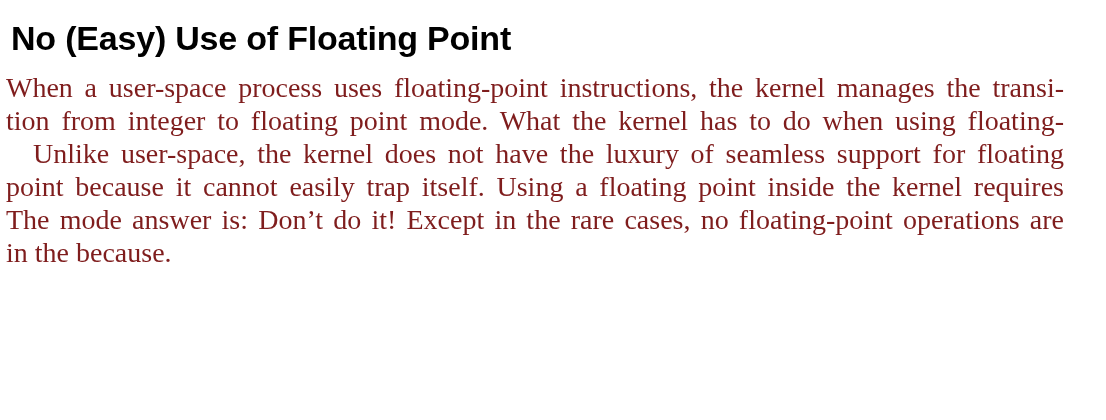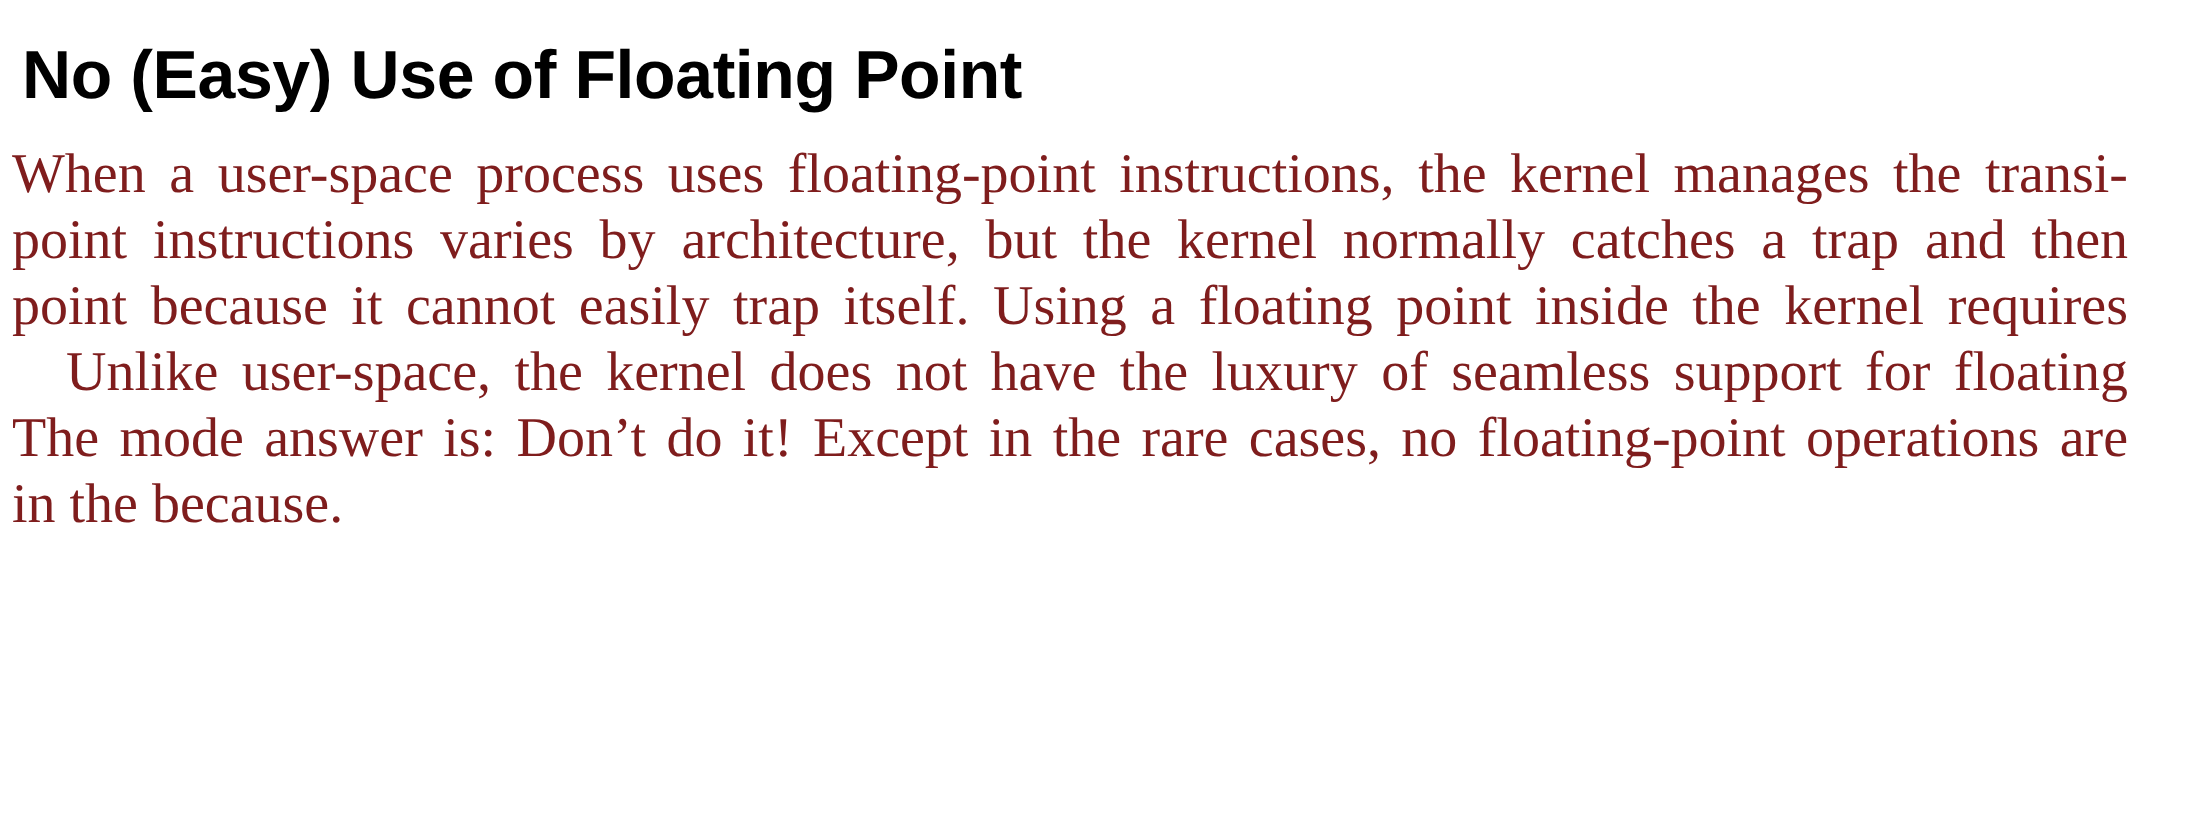--- a/index.html
+++ b/index.html
@@ -46,23 +46,23 @@
 </style>
 </head>
 <body>
 
 <div class="page" style="background: rgb(255, 255, 255);">
   <div class="content">
     <h1 class="section-heading" style="color: rgb(0, 0, 0);">No (Easy) Use of Floating Point</h1>
     <div class="text-body" id="text-body" style="color: #7f1d1d;">
         <div>
           <div class="line"><span>When a user-space process uses floating-point instructions, the kernel manages the transi-</span></div>
-          <div class="line"><span>point instructions varies by architecture, but the kernel normally catches a trap and then</span></div>
+          <div class="line"><span>tion from integer to floating point mode. What the kernel has to do when using floating-</span></div>
         </div>
         <div>
+          <div class="line indent"><span>Unlike user-space, the kernel does not have the luxury of seamless support for floating</span></div>
           <div class="line"><span>point because it cannot easily trap itself. Using a floating point inside the kernel requires</span></div>
-          <div class="line indent"><span>Unlike user-space, the kernel does not have the luxury of seamless support for floating</span></div>
           <div class="line"><span>The mode answer is: </span><span class="italic">Don’t do it</span><span>! Except in the rare cases, no floating-point operations are</span></div>
           <div class="line last"><span>in the because.</span></div>
         </div>
       </div>
   </div>
 </div>
 
 </body></html>

